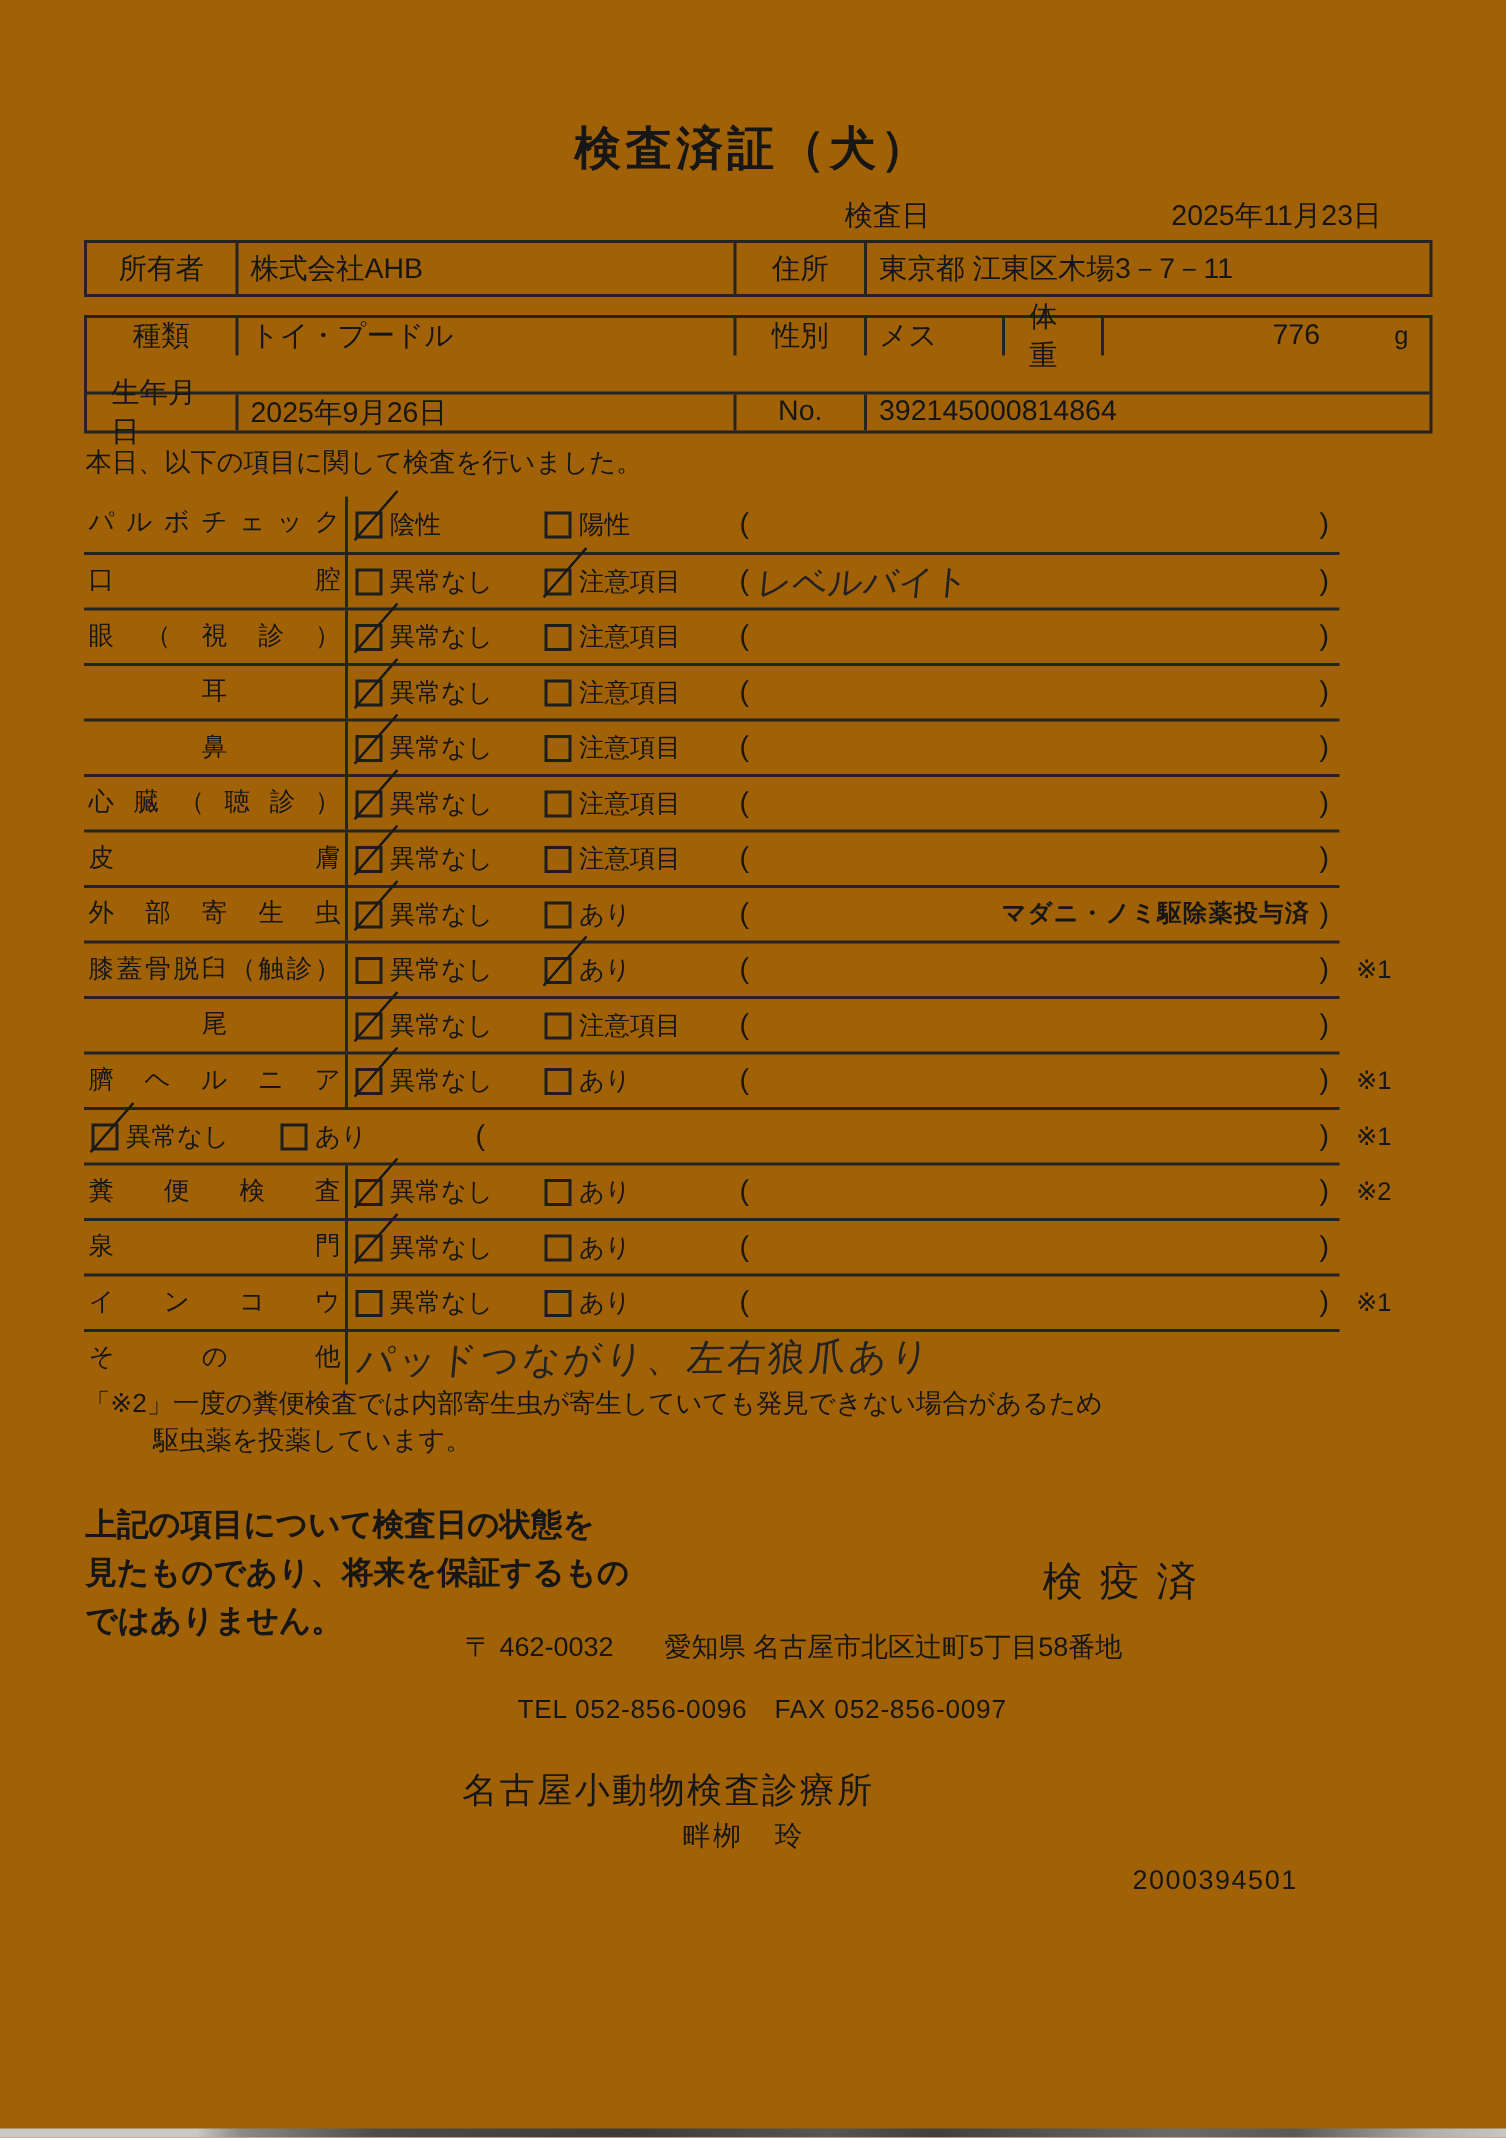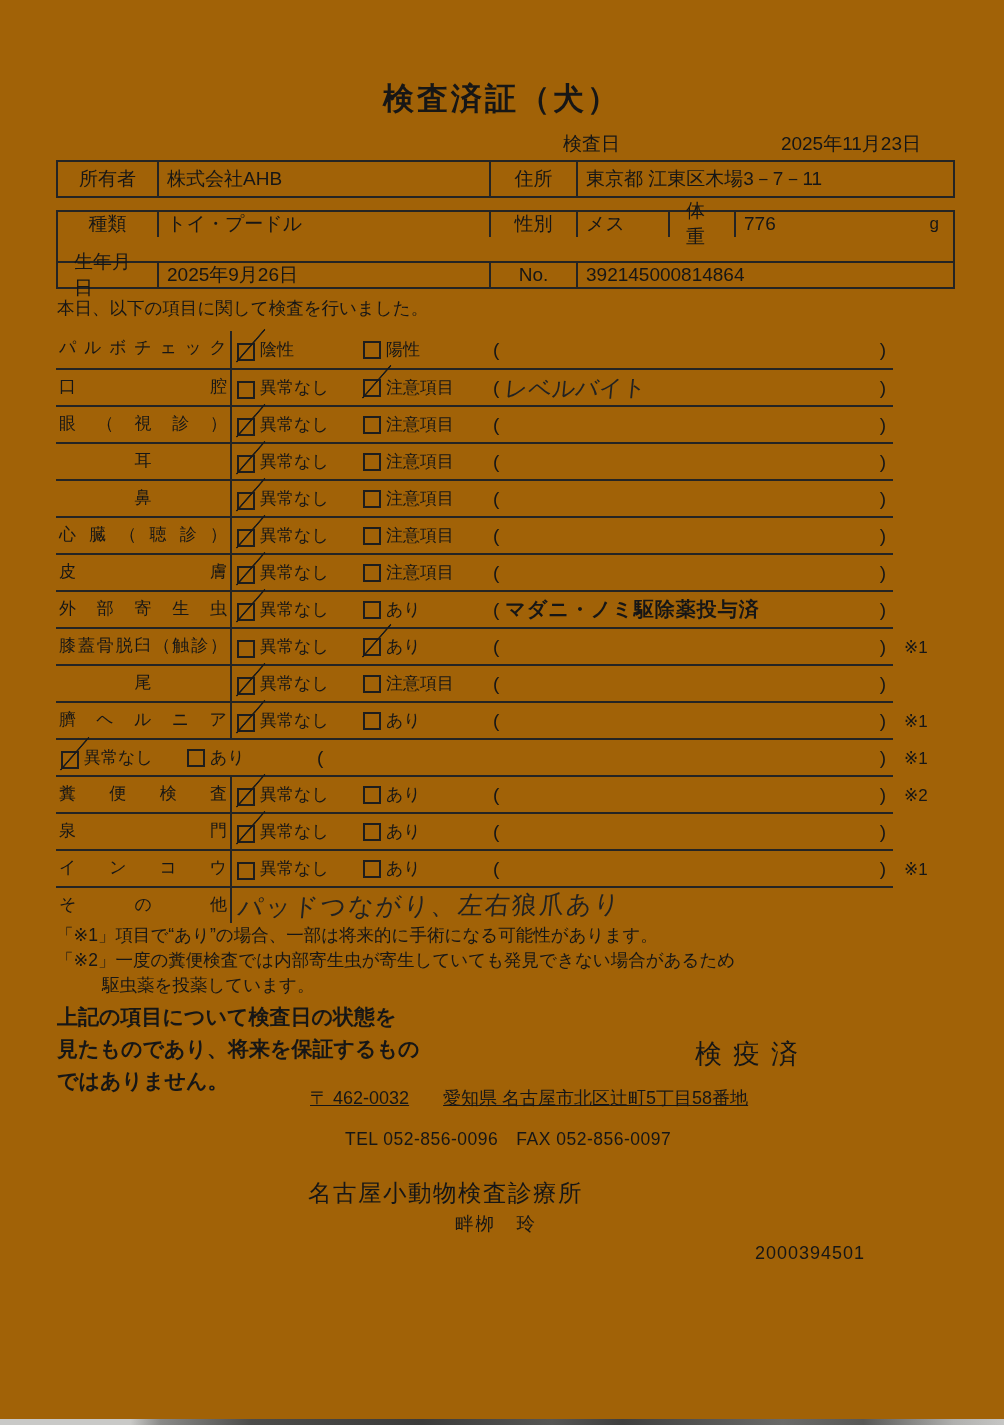--- a/index.html
+++ b/index.html
@@ -27,61 +27,61 @@
   .info-row{display:flex;flex:1;min-height:0;}
   .info-row + .info-row{border-top:2px solid #242424;}
   .cell{display:flex;align-items:center;box-sizing:border-box;font-size:19px;padding:0 8px;}
   .cell + .cell{border-left:2px solid #242424;}
   .cell.hdr{justify-content:center;padding:0 16px;}
   .w-lab1{width:99px;flex:none;}
   .w-val1{width:332px;flex:none;}
   .w-lab2{width:87px;flex:none;}
   .w-sex{width:92px;flex:none;}
   .w-wlab{width:66px;flex:none;}
-  .w-weight{flex:1;justify-content:flex-start;position:relative;padding-right:31px;}
+  .w-weight{flex:1;justify-content:flex-end;position:relative;padding-right:73px;}
   .w-weight .unit{position:absolute;right:14px;font-size:17px;}
   .w-flex{flex:1;}
   .intro{position:absolute;top:296px;left:57px;font-size:17.5px;}
   
   .check-table{position:absolute;top:327px;left:52px;width:845px;border:4px solid #a16207;box-sizing:border-box;}
   .check-row{position:relative;display:flex;height:37px;box-sizing:border-box;align-items:stretch;}
   .check-row + .check-row{border-top:2.5px solid #242424;}
   .row-label{
     width:176px;flex:none;border-right:2px solid #242424;box-sizing:border-box;
     font-size:17px;display:block;line-height:34px;padding:0 3px;
     text-align:justify;text-align-last:justify;overflow:hidden;
   }
   .row-label.center{text-align:center;text-align-last:center;}
   .row-content{flex:1;display:flex;align-items:center;padding-left:5px;font-size:17px;}
   .opt{display:flex;align-items:center;gap:5px;flex:none;}
-  .opt.o1{width:126px;align-items:flex-end;}
+  .opt.o1{width:126px;}
   .opt.o2{width:130px;}
   .checkbox{position:relative;width:14px;height:14px;border:2px solid #1d1d1d;flex:none;background:transparent;}
   .checkbox .tick{
     position:absolute;left:-2px;bottom:-4px;width:44px;height:0;
     border-top:2.5px solid #1a1a1a;border-radius:2px;
     transform:rotate(-49deg);transform-origin:0 100%;
   }
   .paren{font-size:19px;flex:none;}
   .paren.close{margin-right:7px;}
   .row-note{flex:1;padding:0 6px;white-space:nowrap;overflow:visible;}
-  .row-note.print{font-weight:bold;font-size:20px;text-align:left;letter-spacing:1px;}
+  .row-note.print{font-weight:bold;font-size:16px;text-align:right;letter-spacing:1px;}
   .row-note.hand,.hand-text{
     font-size:23px;color:#222;
     display:inline-block;transform:skewX(-6deg) rotate(-0.5deg);
   }
   .row-text{flex:1;display:flex;align-items:center;padding-left:6px;}
   .row-text .hand-text{font-size:25px;letter-spacing:2px;white-space:nowrap;}
   .row-mark{position:absolute;left:calc(100% + 11px);top:50%;transform:translateY(-50%);font-size:17px;white-space:nowrap;}
   
   .footnotes{position:absolute;top:923px;left:56px;font-size:17.5px;line-height:1.42;}
   .footnotes .indent{padding-left:46px;}
   .statement{position:absolute;top:1001px;left:57px;font-size:21px;font-weight:bold;line-height:1.52;}
   .stamp{position:absolute;top:1036px;left:695px;font-size:27px;letter-spacing:11px;}
-  .addr-line{position:absolute;top:1086px;left:310px;font-size:18px;text-decoration:underline;}
+  .addr-line{position:absolute;top:1086px;left:310px;font-size:18px;}
   .addr-line .postal{margin-right:34px;}
   .tel-line{position:absolute;top:1127px;left:345px;font-size:17.5px;letter-spacing:.5px;}
   .clinic{position:absolute;top:1177px;left:308px;font-size:23.5px;letter-spacing:1.5px;}
   .vet{position:absolute;top:1211px;left:455px;font-size:18.5px;letter-spacing:2px;}
   .serial{position:absolute;top:1243px;left:755px;font-size:18px;letter-spacing:1px;}
   .scan-edge{
     position:absolute;bottom:0;left:0;width:100%;height:6px;
     background:linear-gradient(90deg,#c9c9c7 0%,#c9c9c7 13%,#8a8a88 16%,#4c4c4a 25%,#3b3b3a 42%,#565654 55%,#3f3f3e 62%,#6a6a68 78%,#585856 86%,#b0b0ae 95%,#c6c6c4 100%);
   }
 </style>
@@ -403,21 +403,20 @@
       </div>
       <div class="check-row">
         <div class="row-label">その他</div>
         <div class="row-text">
           <span class="hand-text">パッドつながり、左右狼爪あり</span>
         </div>
       </div>
     </div>
 
   <div class="footnotes">
-    <div>「※1」項目で“あり”の場合、一部は将来的に手術になる可能性があります。</div>
     <div>「※2」一度の糞便検査では内部寄生虫が寄生していても発見できない場合があるため</div>
     <div class="indent">駆虫薬を投薬しています。</div>
   </div>
 
   <div class="statement">
     <div>上記の項目について検査日の状態を</div>
     <div>見たものであり、将来を保証するもの</div>
     <div>ではありません。</div>
   </div>
 

